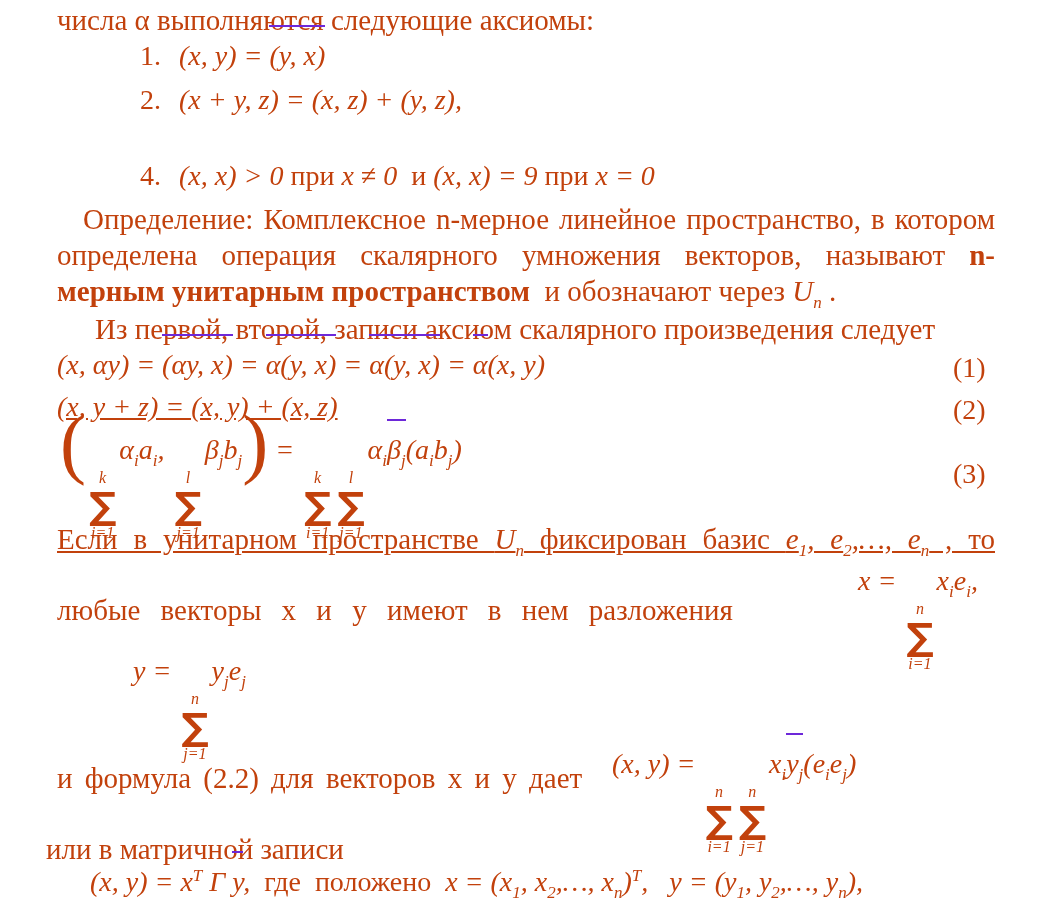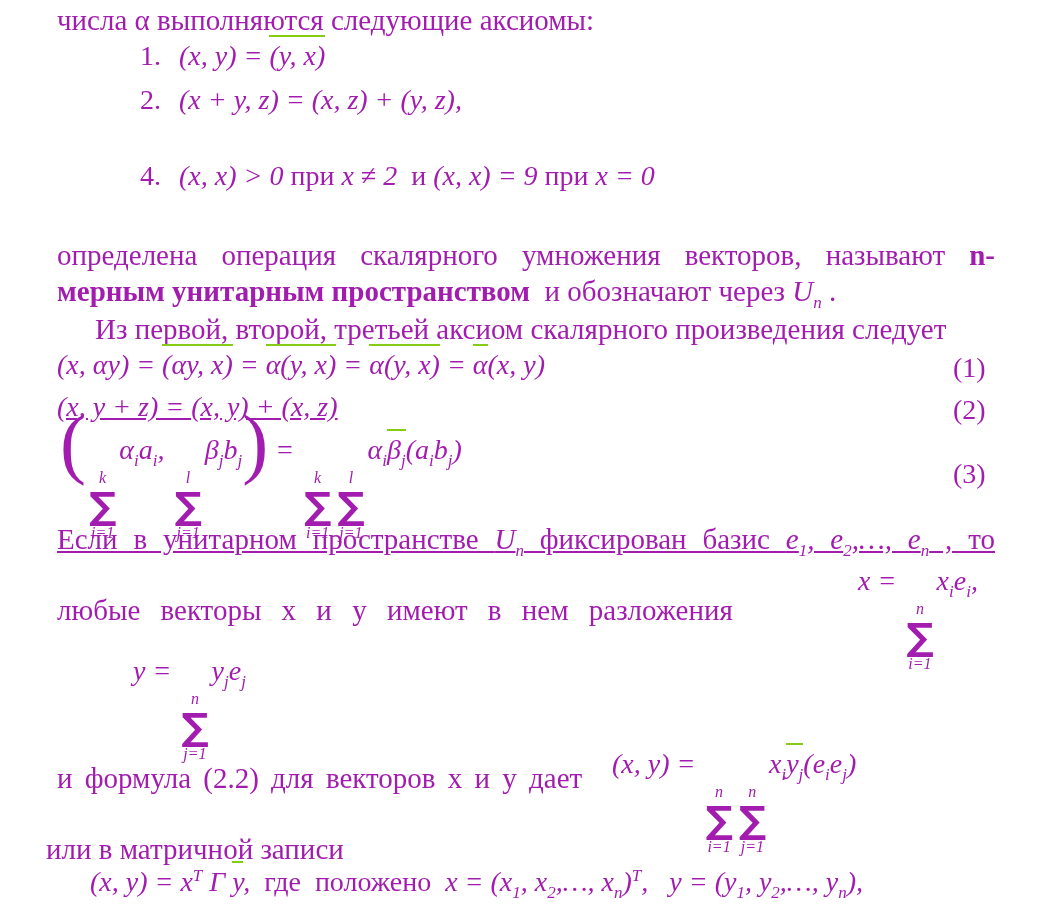--- a/index.html
+++ b/index.html
@@ -1,30 +1,30 @@
 <!DOCTYPE html>
 <html><head>
 <meta charset="utf-8">
 <style>
   html,body{margin:0;padding:0;background:#ffffff;}
   .page{
-    position:relative;width:1055px;height:923px;background:#ffffff;color:#a21caf;
+    position:relative;width:1055px;height:923px;background:#ffffff;color:#c2410c;
     font-family:"Liberation Serif","DejaVu Serif",serif;font-size:29px;line-height:36px;
     overflow:hidden;
   }
   .abs{position:absolute;}
   .just{text-align:justify;text-align-last:justify;}
   .ind1{text-indent:26px;}
   .ind2{text-indent:38px;}
   b{font-weight:bold;}
   
   .mi{font-style:italic;white-space:pre;}
   .mt{font-style:normal;white-space:pre;}
   .just .mi,.just .mt{white-space:normal;}
-  .ov{border-top:2px solid #84cc16;padding-top:3px;}
+  .ov{border-top:2px solid #6d28d9;padding-top:13px;}
   sub{font-size:17px;font-style:italic;line-height:0;}
   sup{font-size:17px;font-style:italic;line-height:0;}
   .fr{font-size:28px;line-height:normal;white-space:nowrap;}
   .sum{
     display:inline-flex;flex-direction:column;align-items:center;
     overflow:hidden;vertical-align:-24px;line-height:1;margin:0 3px;font-style:normal;
   }
   .sum .lim{font-size:16px;font-style:italic;line-height:1.05;font-family:"Liberation Serif",serif;}
   .sum .sg{font-size:38px;line-height:1;font-family:"DejaVu Sans",sans-serif;font-weight:bold;}
   .bigp{font-style:normal;font-size:78px;line-height:0;vertical-align:-10px;font-weight:400;}
@@ -40,27 +40,28 @@
 
   <div class="abs" style="left:57px;top:2px;">числа α выполняются следующие аксиомы:</div>
 
   <div class="abs fr" style="left:140px;top:40px;">
     <span class="eqnum" style="margin-right:18px;">1.</span><span><span class="mi">(x, y) = </span><span class="mi ov">(y, x)</span></span>
   </div>
   <div class="abs fr" style="left:140px;top:84px;">
     <span class="eqnum" style="margin-right:18px;">2.</span><span><span class="mi">(x + y, z) = (x, z) + (y, z),</span></span>
   </div>
   <div class="abs fr" style="left:140px;top:160px;">
-    <span class="eqnum" style="margin-right:18px;">4.</span><span><span class="mi">(x, x) &gt; 0</span><span class="mt"> при </span><span class="mi">x ≠ 2</span><span class="mt">  и </span><span class="mi">(x, x) = 9</span><span class="mt"> при </span><span class="mi">x = 0</span></span>
+    <span class="eqnum" style="margin-right:18px;">4.</span><span><span class="mi">(x, x) &gt; 0</span><span class="mt"> при </span><span class="mi">x ≠ 0</span><span class="mt">  и </span><span class="mi">(x, x) = 9</span><span class="mt"> при </span><span class="mi">x = 0</span></span>
   </div>
 
+  <div class="abs just ind1" style="left:57px;top:201px;width:938px;">Определение: Комплексное n-мерное линейное пространство, в котором</div>
   <div class="abs" style="left:57px;top:273px;width:938px;"><b>мерным унитарным пространством</b><span><span class="mt">  и обозначают через </span><span class="mi">U<sub>n</sub></span><span class="mt"> .</span></span></div>
   <div class="abs just" style="left:57px;top:237px;width:938px;"><span>определена операция скалярного умножения векторов, называют </span><b>n-</b></div>
 
-  <div class="abs ind2" style="left:57px;top:311px;width:938px;">Из первой, второй, третьей аксиом скалярного произведения следует</div>
+  <div class="abs ind2" style="left:57px;top:311px;width:938px;">Из первой, второй, записи аксиом скалярного произведения следует</div>
 
   <div class="abs fr" style="left:57px;top:349px;"><span class="mi">(x, αy) = </span><span class="mi ov">(αy, x)</span><span class="mi"> = </span><span class="mi ov">α(y, x)</span><span class="mi"> = </span><span class="mi ov">α</span><span class="mi ov">(y, x)</span><span class="mi"> = </span><span class="mi ov">α</span><span class="mi">(x, y)</span></div>
   <div class="abs eqnum" style="left:953px;top:350px;">(1)</div>
 
   <div class="abs fr" style="left:57px;top:391px;text-decoration:underline;"><span class="mi">(x, y + z) = (x, y) + (x, z)</span></div>
   <div class="abs eqnum" style="left:953px;top:392px;">(2)</div>
 
   <div class="abs fr" style="left:60px;top:434px;"><span class="bigp">(</span><span class="sum">
         <span class="lim">k</span>
         <span class="sg">∑</span>

